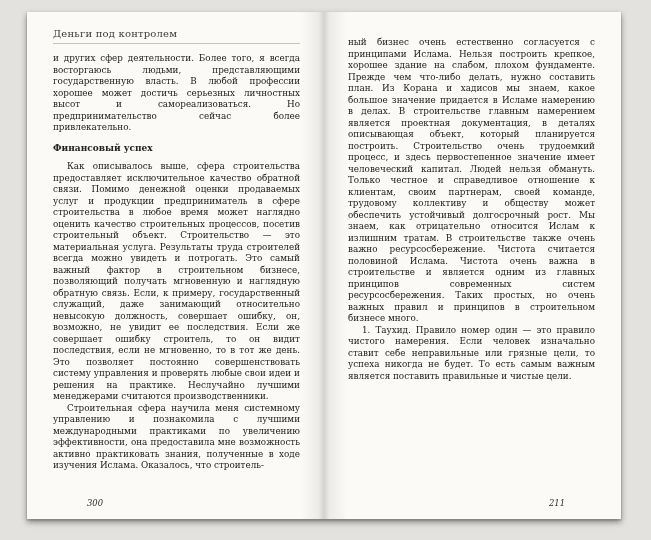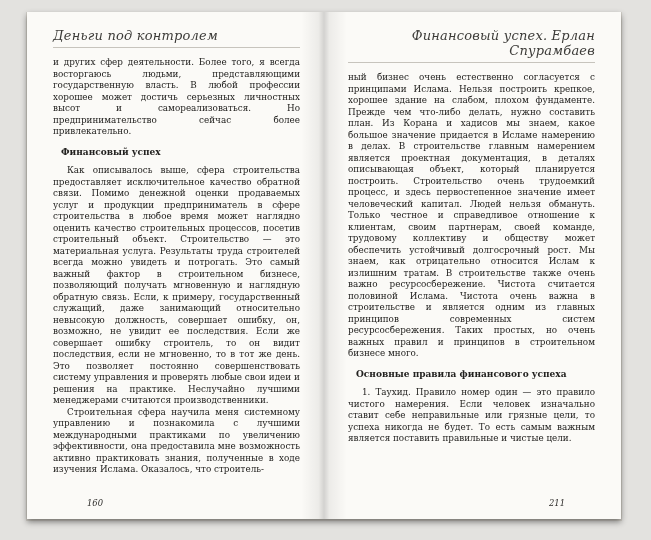--- a/index.html
+++ b/index.html
@@ -44,22 +44,21 @@
     position: relative;
     width: 50%;
     box-sizing: border-box;
     overflow: hidden;
     color: #22211f;
   }
   .page.left  { padding: 16px 24px 14px 26px; }
   .page.right { padding: 16px 26px 14px 24px; }
 
   .running-head {
-    font-style: italic;
-    font-size: 13px;
+    font-size: 10px;
     color: #3c3b38;
     letter-spacing: 0.2px;
     border-bottom: 1px solid #c7c4bd;
     padding-bottom: 4px;
   }
   .running-head.outer-left  { text-align: left; }
   .running-head.outer-right { text-align: right; }
 
   .body-text {
     margin-top: 9px;
@@ -68,21 +67,21 @@
     text-align: justify;
     hyphens: auto;
     -webkit-hyphens: auto;
   }
   .body-text p {
     margin: 0;
     text-indent: 14px;
   }
   .body-text p.noindent { text-indent: 0; }
   .body-text h3 {
-    margin: 9px 0 7px 8px;
+    margin: 9px 0 7px 0;
     font-size: 9px;
     font-weight: bold;
     text-align: left;
   }
   .body-text b { font-weight: normal; }
 
   .page-number {
     position: absolute;
     bottom: 11px;
     font-style: italic;
@@ -99,28 +98,26 @@
   <div class="spread">
 
     <div class="page left">
       <div class="running-head outer-left">Деньги под контролем</div>
       <div class="body-text">
         <p class="noindent">и других сфер деятельности. Более того, я всегда восторгаюсь людьми, представляющими государственную власть. В любой профессии хорошее может достичь серьезных личностных высот и самореализоваться. Но предпринимательство сейчас более привлекательно.</p>
         <h3>Финансовый успех</h3>
         <p>Как описывалось выше, сфера строительства предоставляет исключительное качество обратной связи. Помимо денежной оценки продаваемых услуг и продукции предприниматель в сфере строительства в любое время может наглядно оценить качество строительных процессов, посетив строительный объект. Строительство — это материальная услуга. Результаты труда строителей всегда можно увидеть и потрогать. Это самый важный фактор в строительном бизнесе, позволяющий получать мгновенную и наглядную обратную связь. Если, к примеру, государственный служащий, даже занимающий относительно невысокую должность, совершает ошибку, он, возможно, не увидит ее последствия. Если же совершает ошибку строитель, то он видит последствия, если не мгновенно, то в тот же день. Это позволяет постоянно совершенствовать систему управления и проверять любые свои идеи и решения на практике. Неслучайно лучшими менеджерами считаются производственники.</p>
         <p>Строительная сфера научила меня системному управлению и познакомила с лучшими международными практиками по увеличению эффективности, она предоставила мне возможность активно практиковать знания, полученные в ходе изучения Ислама. Оказалось, что строитель-</p>
       </div>
-      <div class="page-number">160</div>
+      <div class="page-number">300</div>
     </div>
 
     <div class="page right">
-      <div class="running-head outer-right">Финансовый успех. Ерлан Спурамбаев</div>
       <div class="body-text">
         <p class="noindent">ный бизнес очень естественно согласуется с принципами Ислама. Нельзя построить крепкое, хорошее здание на слабом, плохом фундаменте. Прежде чем что-либо делать, нужно составить план. Из Корана и хадисов мы знаем, какое большое значение придается в Исламе намерению в делах. В строительстве главным намерением является проектная документация, в деталях описывающая объект, который планируется построить. Строительство очень трудоемкий процесс, и здесь первостепенное значение имеет человеческий капитал. Людей нельзя обмануть. Только честное и справедливое отношение к клиентам, своим партнерам, своей команде, трудовому коллективу и обществу может обеспечить устойчивый долгосрочный рост. Мы знаем, как отрицательно относится Ислам к излишним тратам. В строительстве также очень важно ресурсосбережение. Чистота считается половиной Ислама. Чистота очень важна в строительстве и является одним из главных принципов современных систем ресурсосбережения. Таких простых, но очень важных правил и принципов в строительном бизнесе много.</p>
-        <h3>Основные правила финансового успеха</h3>
         <p><b>1. Таухид.</b> <span>Правило номер один — это правило чистого намерения. Если человек изначально ставит себе неправильные или грязные цели, то успеха никогда не будет. То есть самым важным является поставить правильные и чистые цели.</span></p>
       </div>
       <div class="page-number">211</div>
     </div>
 
     <div class="spine-shadow"></div>
   </div>
 </div>
 
 </body></html>

